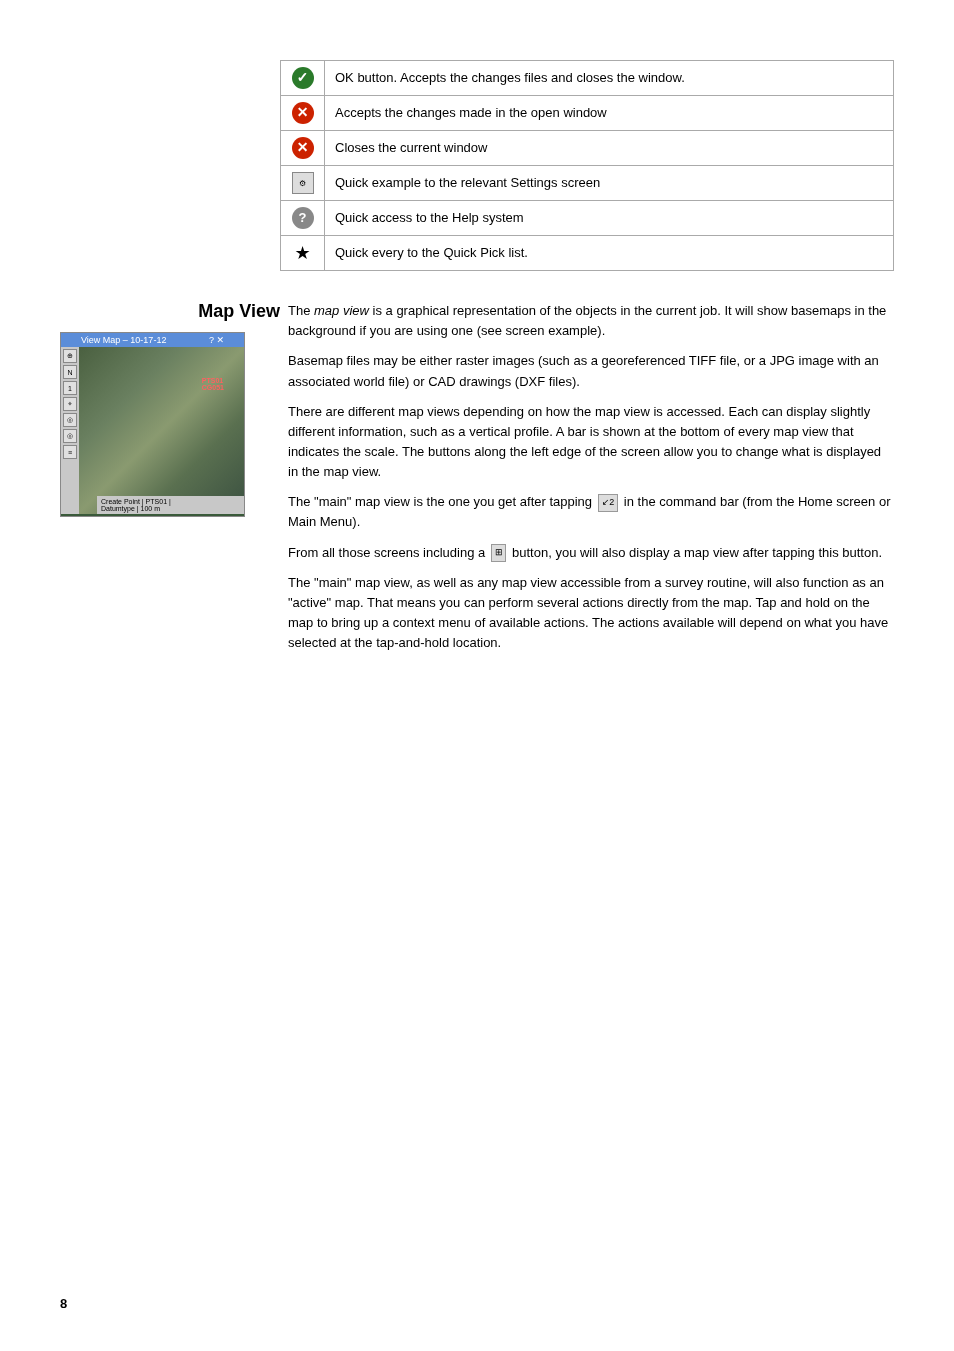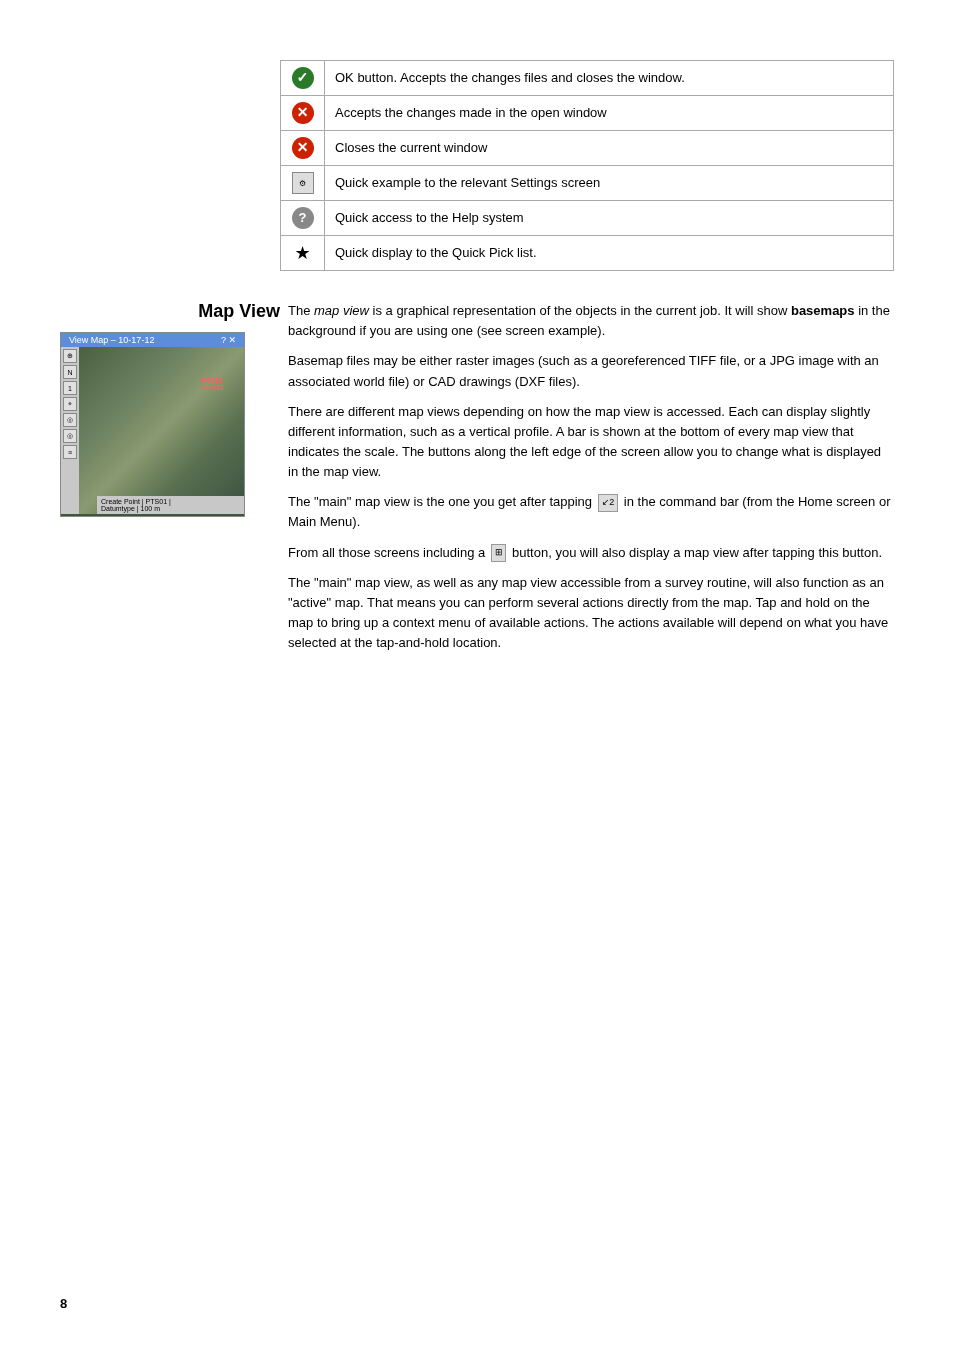--- a/index.html
+++ b/index.html
@@ -119,21 +119,21 @@
       background: #3a5a3a;
       position: relative;
       overflow: hidden;
       font-size: 9px;
     }
 
     .map-titlebar {
       background: #5b8dd9;
       color: white;
       font-size: 9px;
-      padding: 2px 8px;
+      padding: 2px 20px;
       display: flex;
       justify-content: space-between;
       align-items: flex-end;
     }
 
     .map-body {
       display: flex;
       height: calc(100% - 16px);
     }
 
@@ -188,21 +188,21 @@
       font-size: 13px;
       line-height: 1.55;
       margin-bottom: 10px;
     }
 
     .body-paragraph em {
       font-style: italic;
     }
 
     .body-paragraph strong {
-      font-weight: bold;
+      font-weight: normal;
     }
 
     .tip-box {
       border-top: 1px solid #aaa;
       border-bottom: 1px solid #aaa;
       padding: 8px 0;
       margin: 14px 0;
       font-size: 12px;
       color: #333;
     }
@@ -301,21 +301,21 @@
           <td>
             <span>Quick access to the Help system</span>
           </td>
         </tr>
 
         <tr>
           <td>
             <span class="icon-quickpick">★</span>
           </td>
           <td>
-            <span>Quick display to the Quick Pick list.</span>
+            <span>Quick every to the Quick Pick list.</span>
           </td>
         </tr>
       </tbody>
     </table>
   </div>
 
   <div class="map-section-wrapper">
 
     <div class="map-section-left">
       <h2 class="section-heading">Map View</h2>

